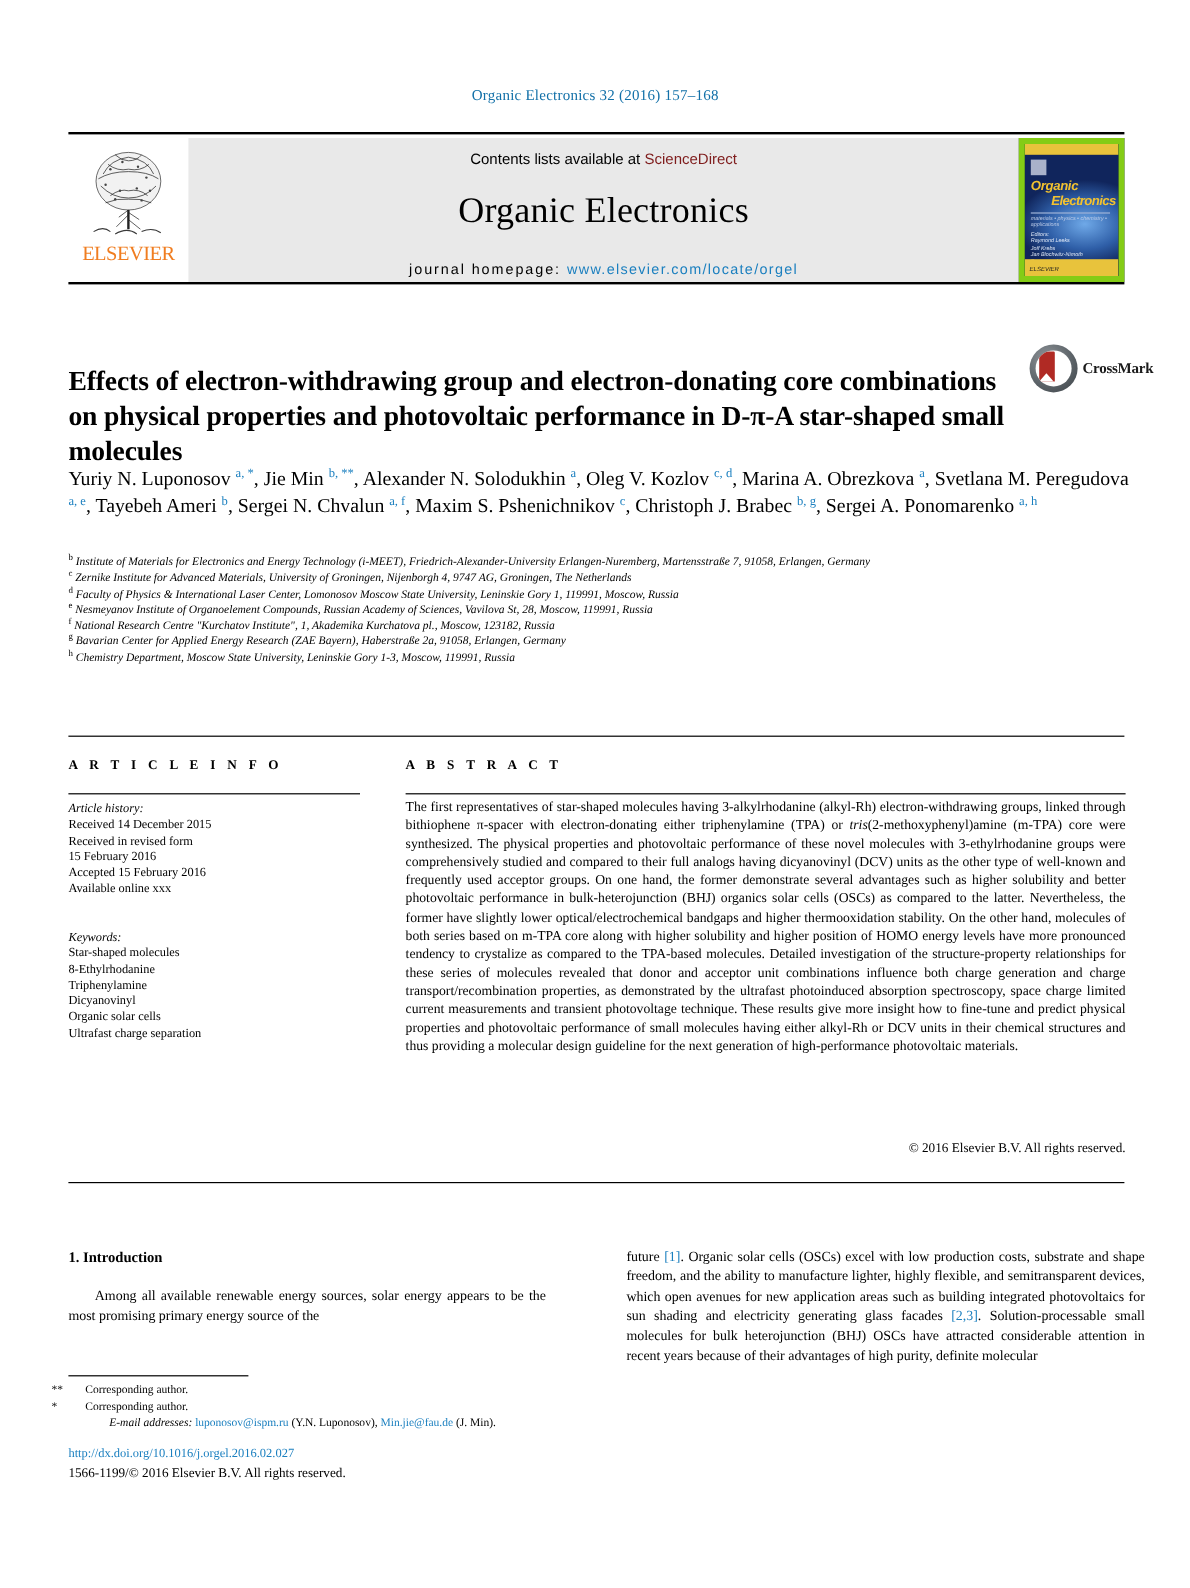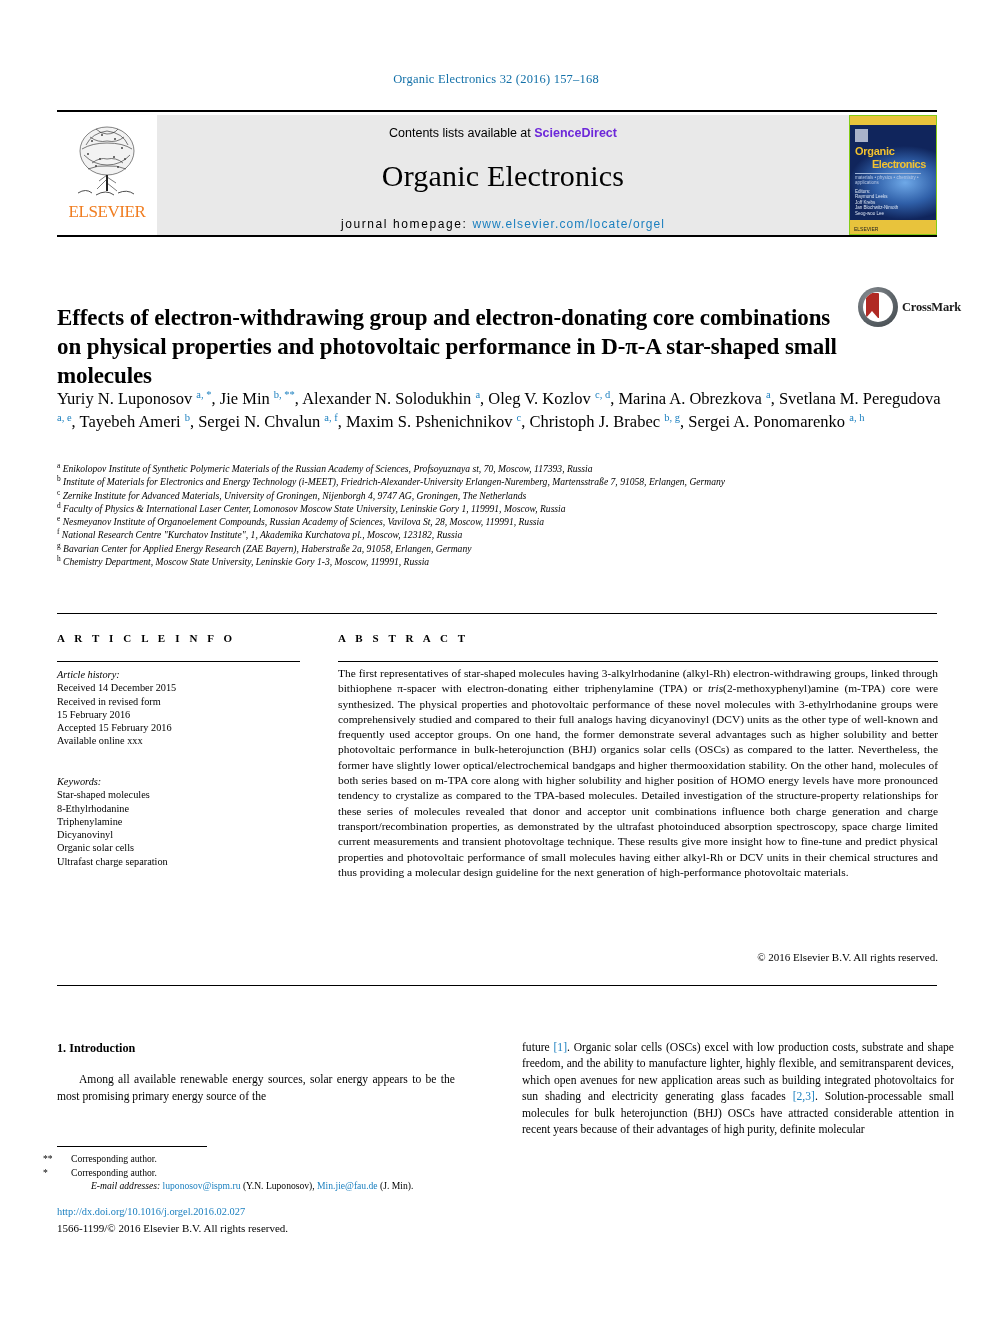--- a/index.html
+++ b/index.html
@@ -78,22 +78,21 @@
     position: relative;
   }
   .contents-line {
     text-align: center;
     font-family: "Liberation Sans", sans-serif;
     font-size: 12.5px;
     padding-top: 11px;
     color: #000;
   }
   .sciencedirect {
-    color: #6d28d9;
-    font-weight: bold;
+    color: #7f1d1d;
   }
   .journal-title {
     text-align: center;
     font-family: "Liberation Serif", serif;
     font-size: 30px;
     margin-top: 19px;
     letter-spacing: .2px;
   }
   .homepage-line {
     text-align: center;
@@ -104,22 +103,23 @@
   }
   .homepage-label { color: #000; letter-spacing: 1.6px; }
   .homepage-url { color: #1a7fbf; letter-spacing: 1.1px; }
 
   .cover-thumb {
     flex: 0 0 88px;
     width: 88px;
     position: relative;
     background: #0b1b3a;
     overflow: hidden;
-    border: 1px solid #84cc16;
+    border: 5px solid #84cc16;
     box-sizing: border-box;
+    font-style: italic;
   }
   .cover-top-bar {
     position: absolute; left: 0; top: 0; width: 100%; height: 9px;
     background: #e8c33c;
   }
   .cover-grad {
     position: absolute; left: 0; top: 9px; width: 100%; height: 111px;
     background:
       radial-gradient(ellipse 70px 46px at 64% 52%, #6fa9e8 0%, #2f5fa8 45%, #10255c 80%),
       linear-gradient(160deg, #123 0%, #0b1b3a 100%);
@@ -462,21 +462,20 @@
       <div class="crossmark-inner">
           <div class="crossmark-book"></div>
         </div>
     </div>
     <div class="crossmark-label">CrossMark</div>
   </div>
 
   <div class="authors">Yuriy N. Luponosov <sup>a, *</sup>, Jie Min <sup>b, **</sup>, Alexander N. Solodukhin <sup>a</sup>, Oleg V. Kozlov <sup>c, d</sup>, Marina A. Obrezkova <sup>a</sup>, Svetlana M. Peregudova <sup>a, e</sup>, Tayebeh Ameri <sup>b</sup>, Sergei N. Chvalun <sup>a, f</sup>, Maxim S. Pshenichnikov <sup>c</sup>, Christoph J. Brabec <sup>b, g</sup>, Sergei A. Ponomarenko <sup>a, h</sup></div>
 
   <div class="affils">
-      <span class="aff"><sup>a</sup><span> Enikolopov Institute of Synthetic Polymeric Materials of the Russian Academy of Sciences, Profsoyuznaya st, 70, Moscow, 117393, Russia</span></span>
       <span class="aff"><sup>b</sup><span> Institute of Materials for Electronics and Energy Technology (i-MEET), Friedrich-Alexander-University Erlangen-Nuremberg, Martensstraße 7, 91058, Erlangen, Germany</span></span>
       <span class="aff"><sup>c</sup><span> Zernike Institute for Advanced Materials, University of Groningen, Nijenborgh 4, 9747 AG, Groningen, The Netherlands</span></span>
       <span class="aff"><sup>d</sup><span> Faculty of Physics &amp; International Laser Center, Lomonosov Moscow State University, Leninskie Gory 1, 119991, Moscow, Russia</span></span>
       <span class="aff"><sup>e</sup><span> Nesmeyanov Institute of Organoelement Compounds, Russian Academy of Sciences, Vavilova St, 28, Moscow, 119991, Russia</span></span>
       <span class="aff"><sup>f</sup><span> National Research Centre "Kurchatov Institute", 1, Akademika Kurchatova pl., Moscow, 123182, Russia</span></span>
       <span class="aff"><sup>g</sup><span> Bavarian Center for Applied Energy Research (ZAE Bayern), Haberstraße 2a, 91058, Erlangen, Germany</span></span>
       <span class="aff"><sup>h</sup><span> Chemistry Department, Moscow State University, Leninskie Gory 1-3, Moscow, 119991, Russia</span></span>
     </div>
 
   <div class="sep-top"></div>

